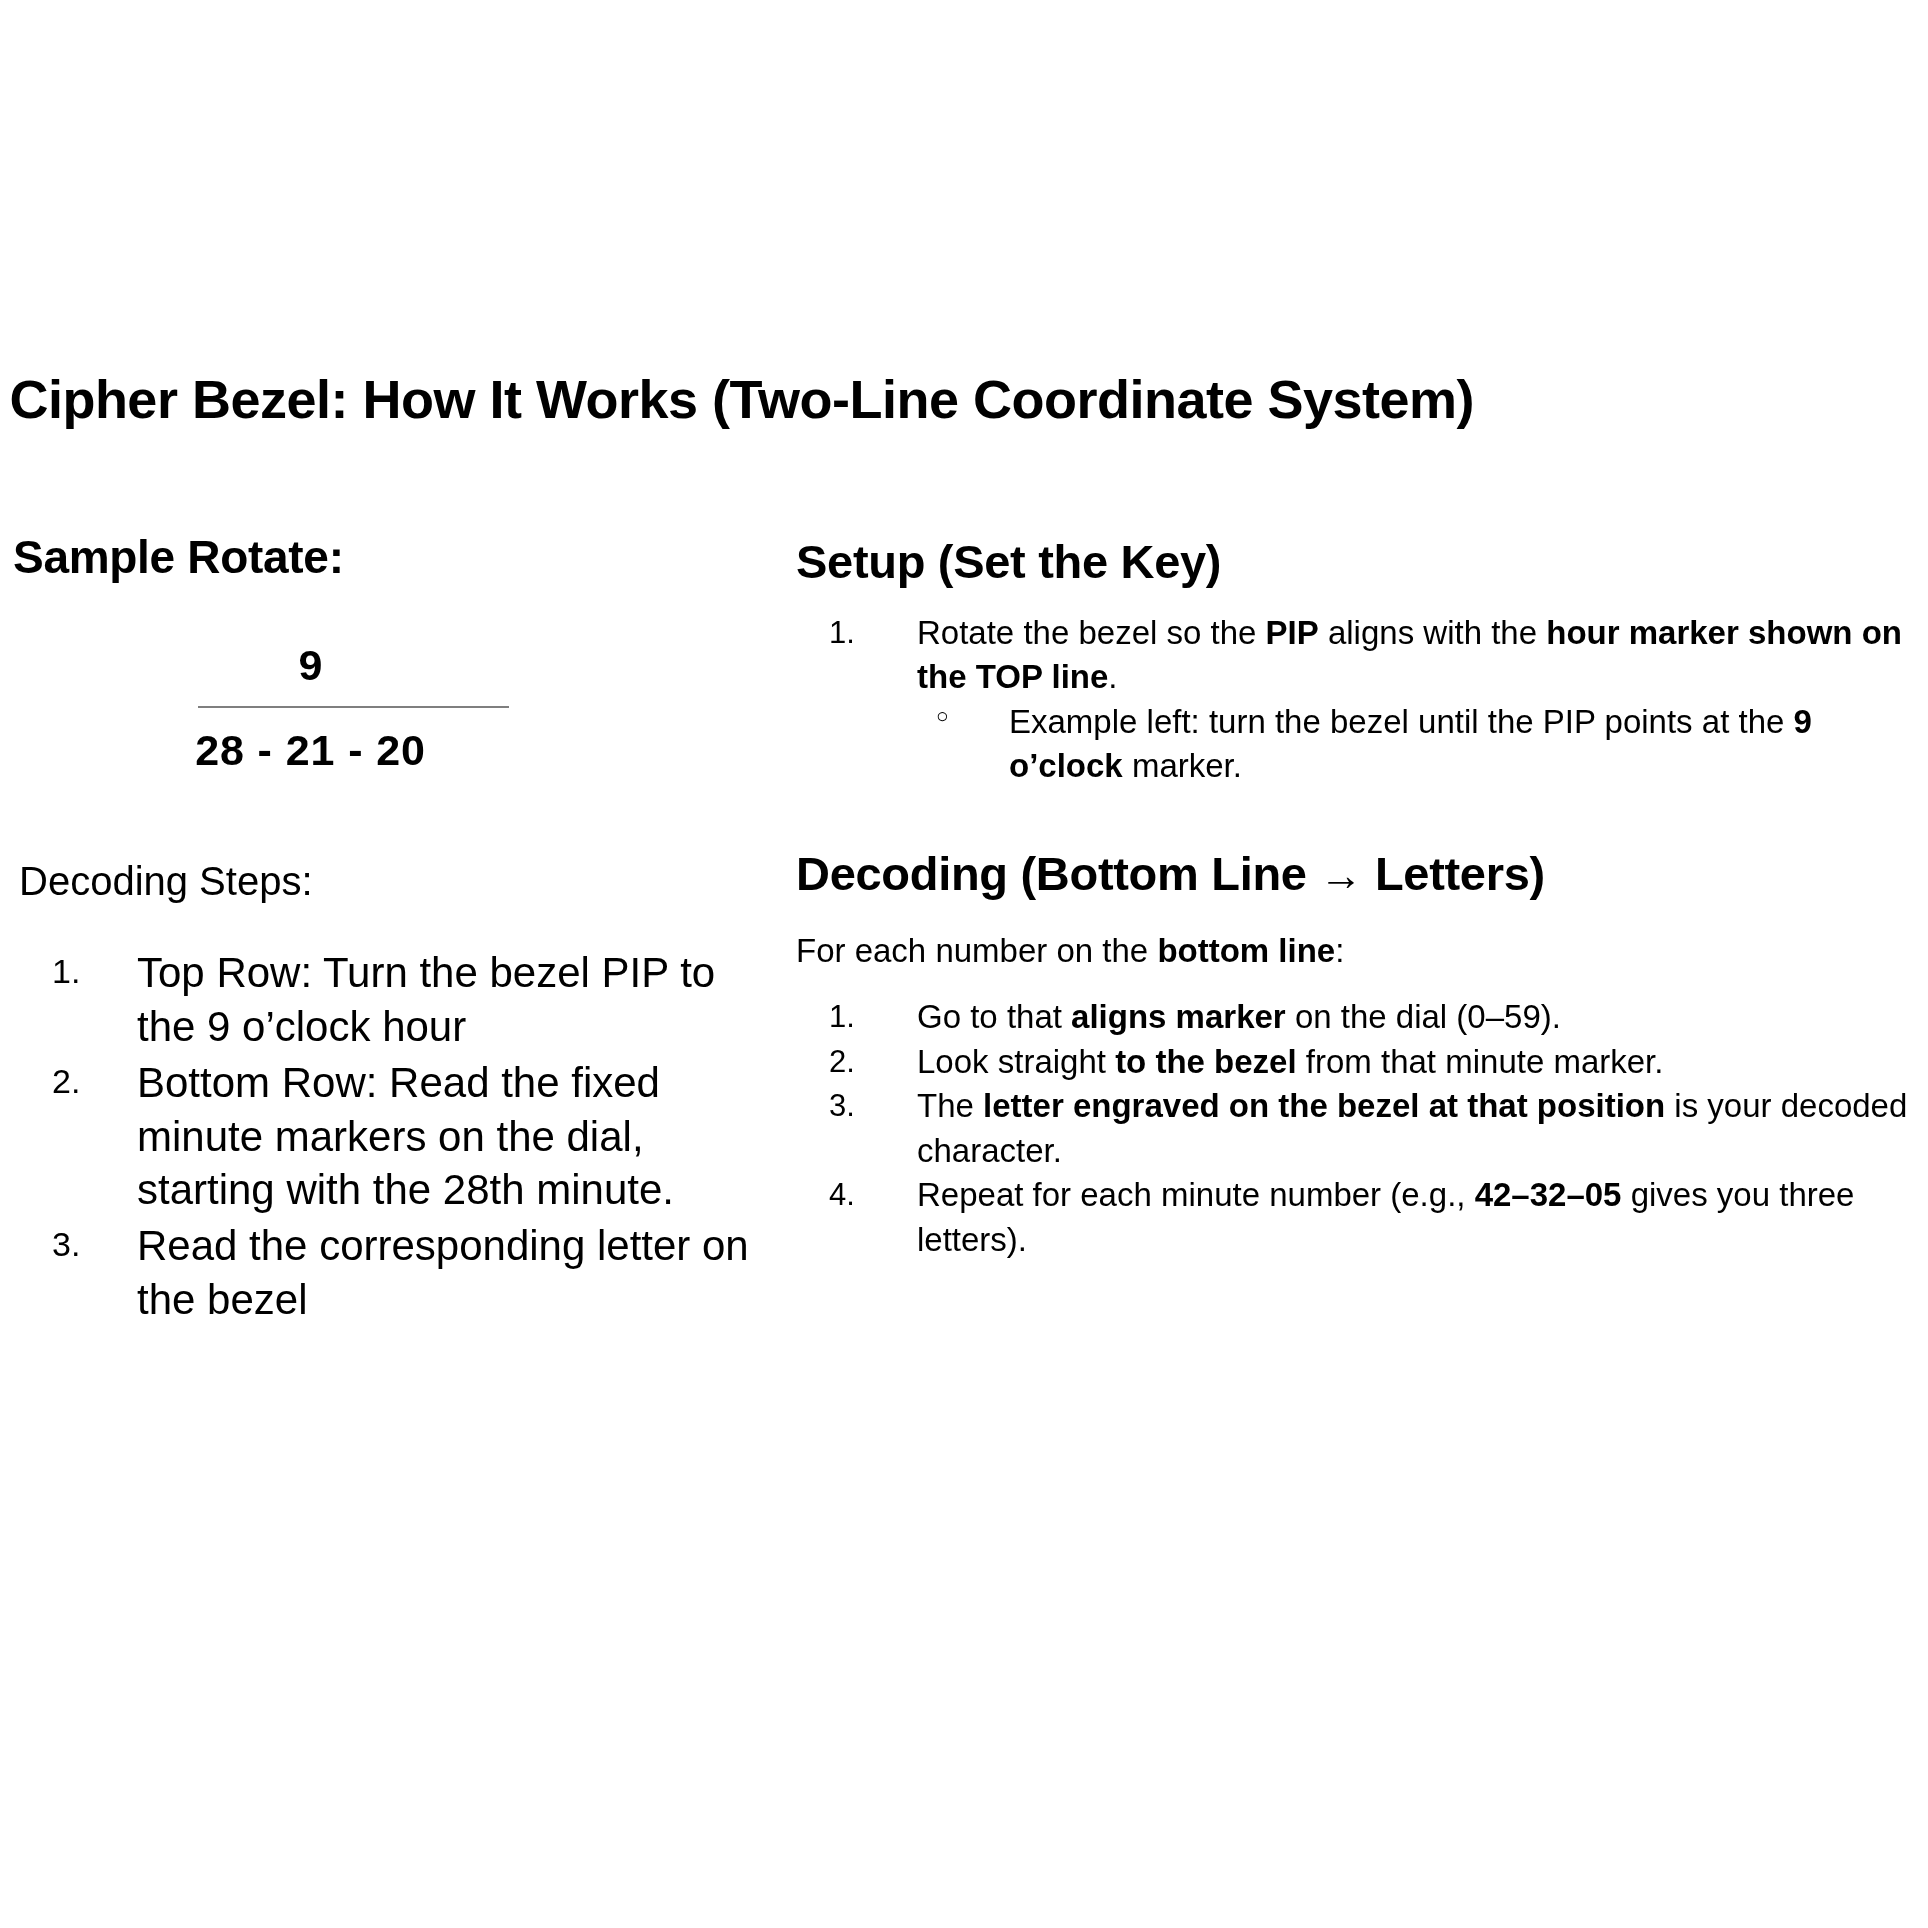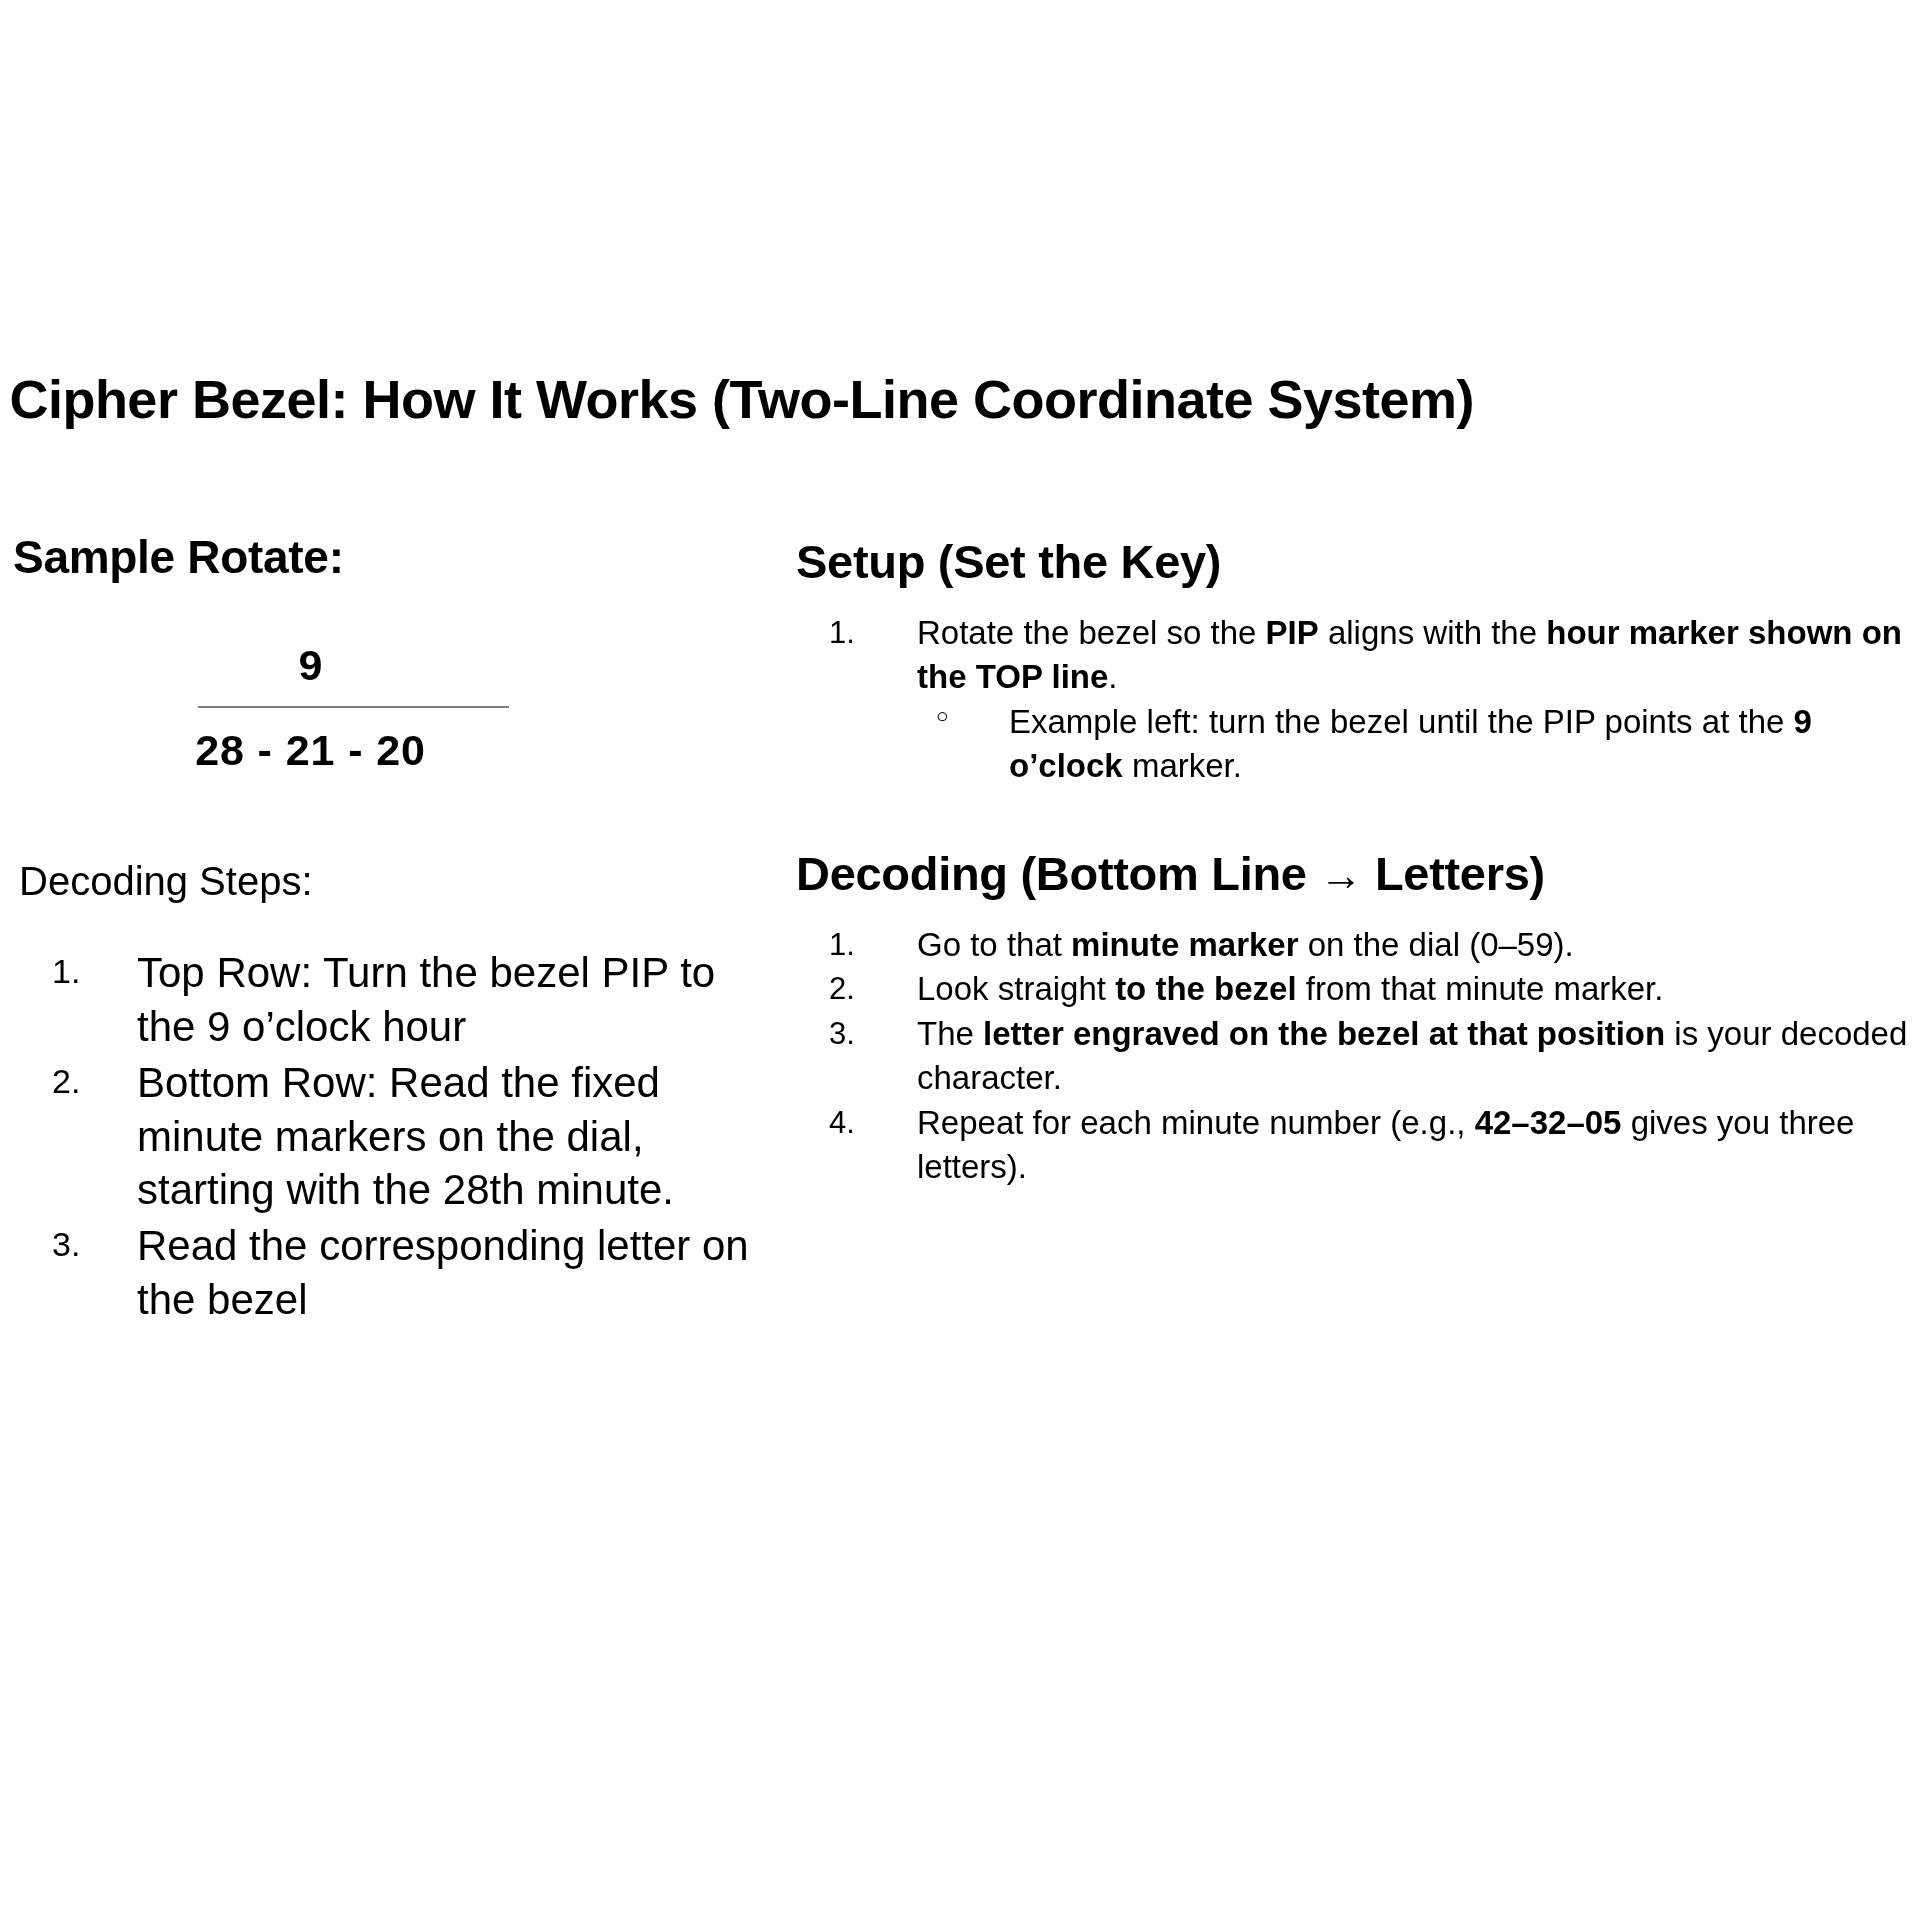--- a/index.html
+++ b/index.html
@@ -216,24 +216,25 @@
         <ul class="sub-list">
           <li>
             <span>Example left: turn the bezel until the PIP points at the </span><b>9 o’clock</b><span> marker.</span>
           </li>
         </ul>
       </li>
     </ol>
 
     <div class="h2-right second"><span>Decoding (Bottom Line </span><span class="arrow-glyph">→</span><span> Letters)</span></div>
 
+    <div class="lead-text"><span>For each number on the </span><b>bottom line</b><span>:</span></div>
 
     <ol class="right-list">
       <li>
-        <span>Go to that </span><b>minute marker</b><span> on the dial (0–59).</span>
+        <span>Go to that </span><b>aligns marker</b><span> on the dial (0–59).</span>
       </li>
       <li>
         <span>Look straight </span><b>to the bezel</b><span> from that minute marker.</span>
       </li>
       <li>
         <span>The </span><b>letter engraved on the bezel at that position</b><span> is your decoded character.</span>
       </li>
       <li>
         <span>Repeat for each minute number (e.g., </span><b>42–32–05</b><span> gives you three letters).</span>
       </li>

